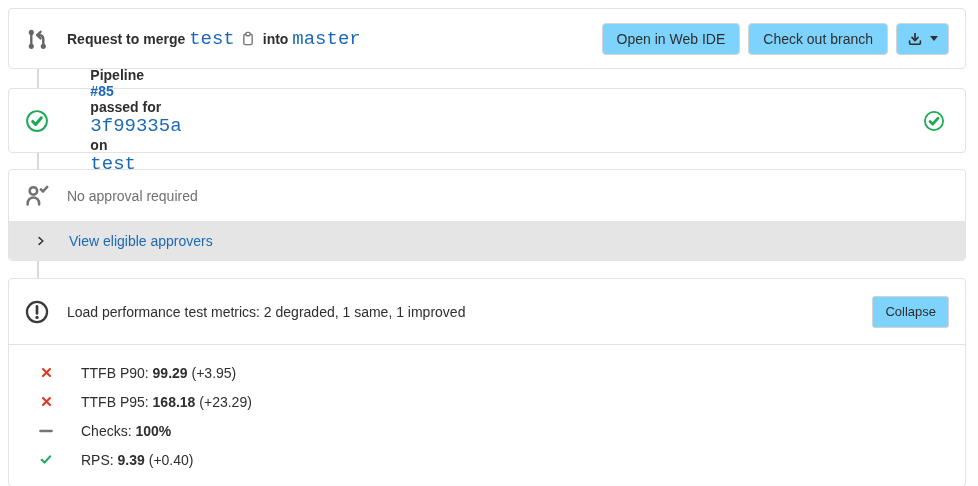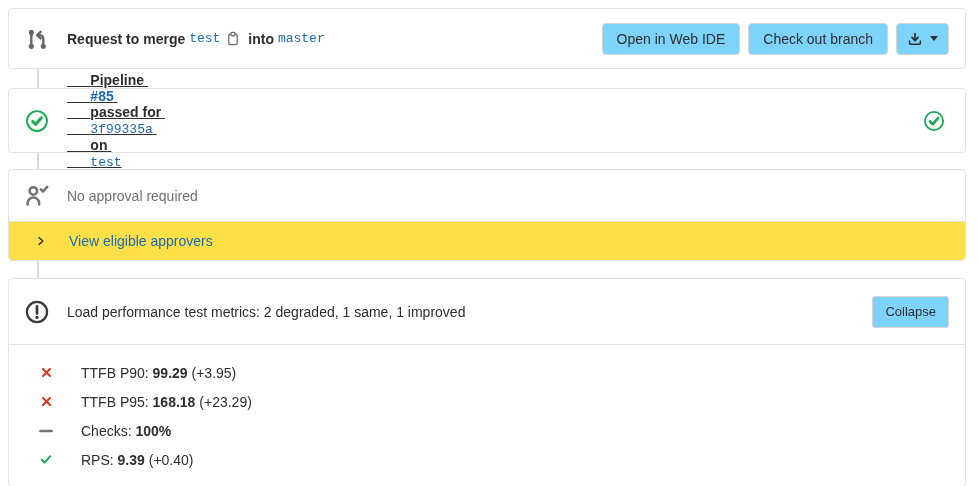--- a/index.html
+++ b/index.html
@@ -12,47 +12,47 @@
   .page{ position:relative; width:978px; height:486px; }
   .connector{ position:absolute; left:37px; top:40px; width:2px; height:252px;
     background:#d9d9d9; z-index:0; }
   .card{ position:relative; z-index:1; background:#fff; border:1px solid var(--border);
     border-radius:4px; margin:0 12px 0 8px; }
   .row{ display:flex; align-items:center; padding:0 16px; }
   .icon-box{ flex:none; width:24px; height:24px; margin-right:18px;
     display:flex; align-items:center; justify-content:center; }
   .bold{ font-weight:700; }
   .semibold{ font-weight:700; }
-  .mono{ font-family:"Liberation Mono", monospace; font-size:13px; color:var(--link);
+  .mono{ font-family:"Liberation Mono", monospace; font-size:19px; color:var(--link);
     text-decoration:none; }
   a.link-plain{ color:var(--link); text-decoration:none; }
 
   
   #mr-header{ height:61px; margin-top:8px; margin-bottom:19px; }
   .mr-text{ display:flex; align-items:center; white-space:pre; }
   .copy-btn{ display:inline-flex; align-items:center; justify-content:center;
     width:18px; height:18px; margin:0 6px 0 4px; background:none; border:none; cursor:pointer; }
   .actions{ margin-left:auto; display:flex; align-items:center; gap:8px; }
   .btn{ height:32px; padding:0 14px; background:#7dd3fc; border:1px solid var(--btn-border);
     border-radius:4px; font-family:inherit; font-size:14px; color:var(--text); cursor:pointer;
     display:inline-flex; align-items:center; gap:7px; }
   .btn-sm{ height:32px; padding:0 12px; font-size:13px; border-radius:3px; }
   .caret{ width:0; height:0; border-left:4px solid transparent; border-right:4px solid transparent;
     border-top:5px solid #303030; display:inline-block; }
 
   
   #pipeline{ height:65px; margin-bottom:16px; }
-  .pipe-text{ white-space:pre;text-decoration:underline; }
+  .pipe-text{ white-space:pre; }
   .pipe-mini{ margin-left:auto; margin-right:4px; display:flex; align-items:center; }
 
   
   #approvals{ margin-bottom:17px; }
   .approve-row{ height:51px; }
   .approve-status{ color:var(--neutral); }
-  .eligible-row{ height:39px; display:flex; align-items:center; background:#fde047;
+  .eligible-row{ height:39px; display:flex; align-items:center; background:#e5e5e5;
     border-top:1px solid var(--border); border-radius:0 0 4px 4px; padding-left:26px;
     cursor:pointer;text-align:right; }
   .chev-box{ flex:none; width:12px; margin-right:22px; display:flex; align-items:center; }
 
   
   #loadperf .header-row{ height:65px; }
   .lp-body{ border-top:1px solid var(--border); padding:13px 0 12px; }
   .metric-row{ height:29px; display:flex; align-items:center; padding-left:30px; }
   .m-icon{ flex:none; width:14px; margin-right:28px; display:flex; align-items:center;
     justify-content:center; }

